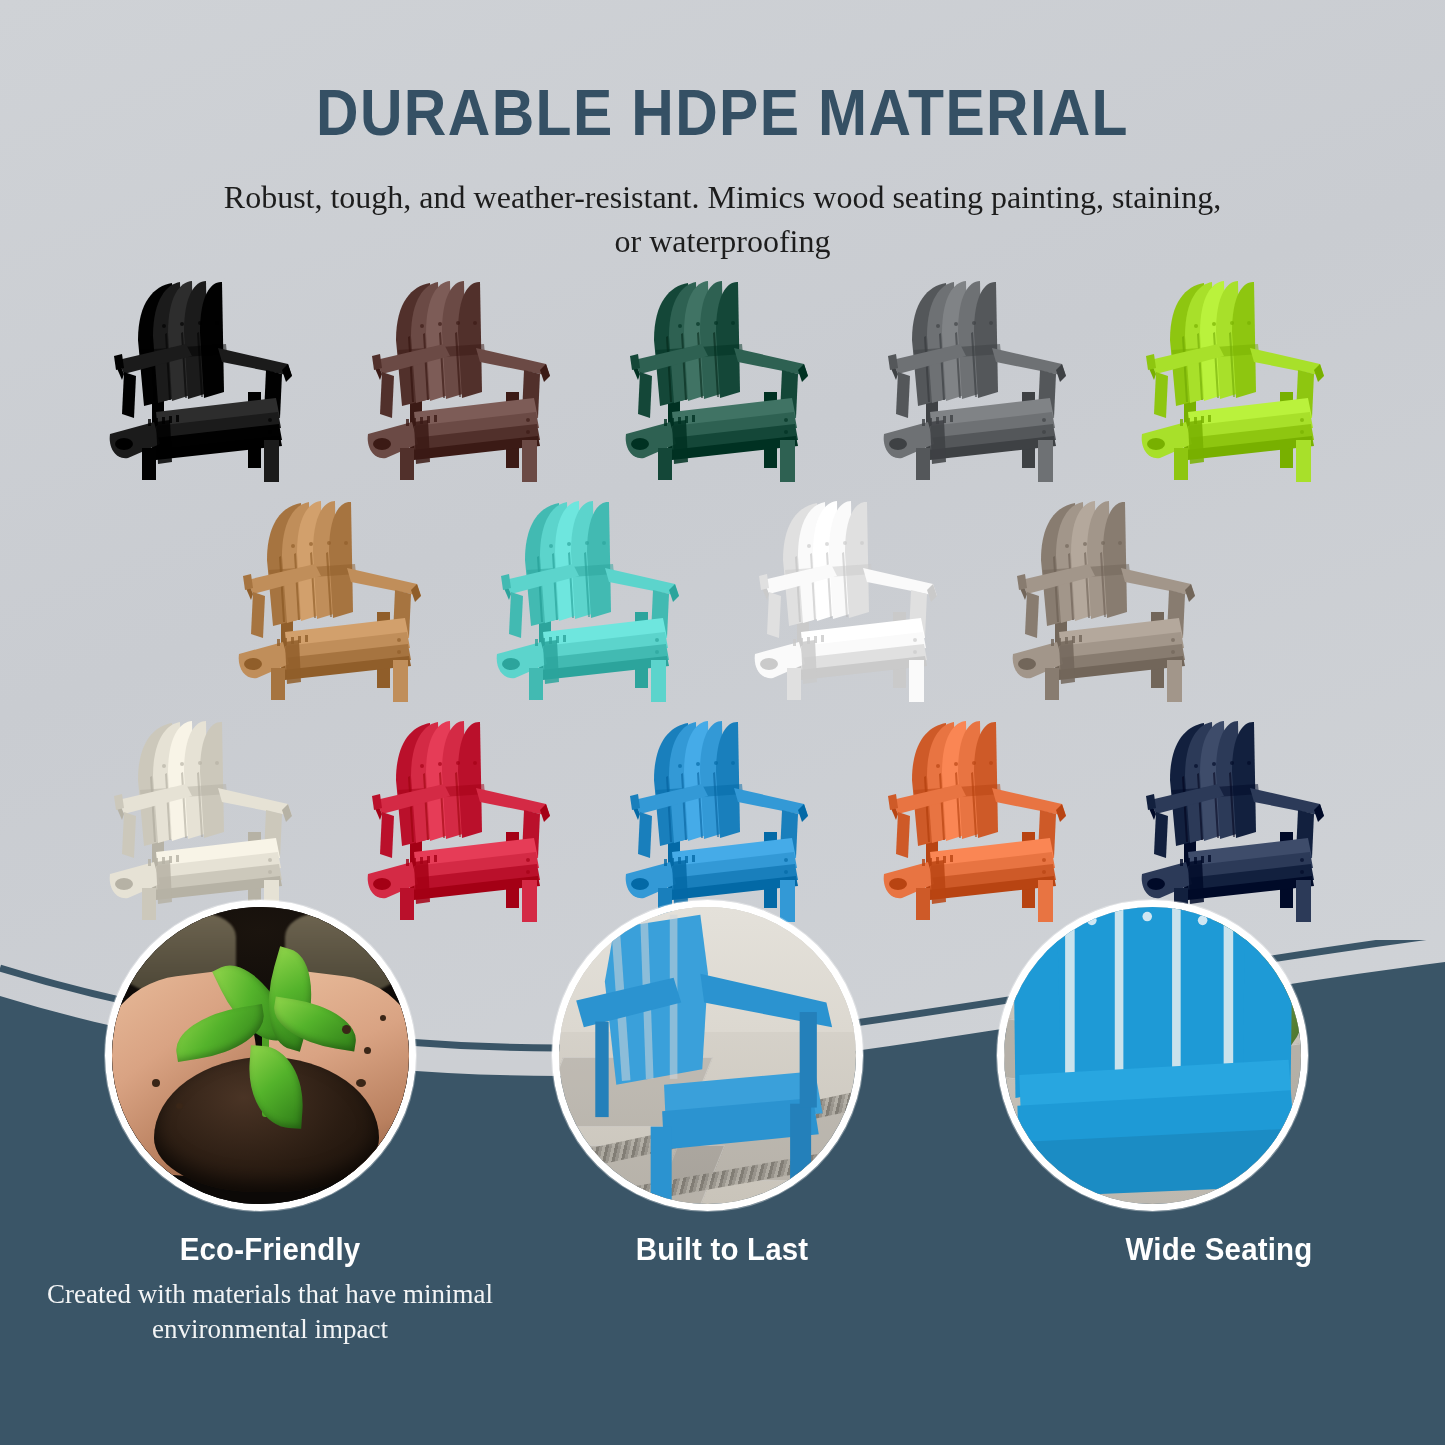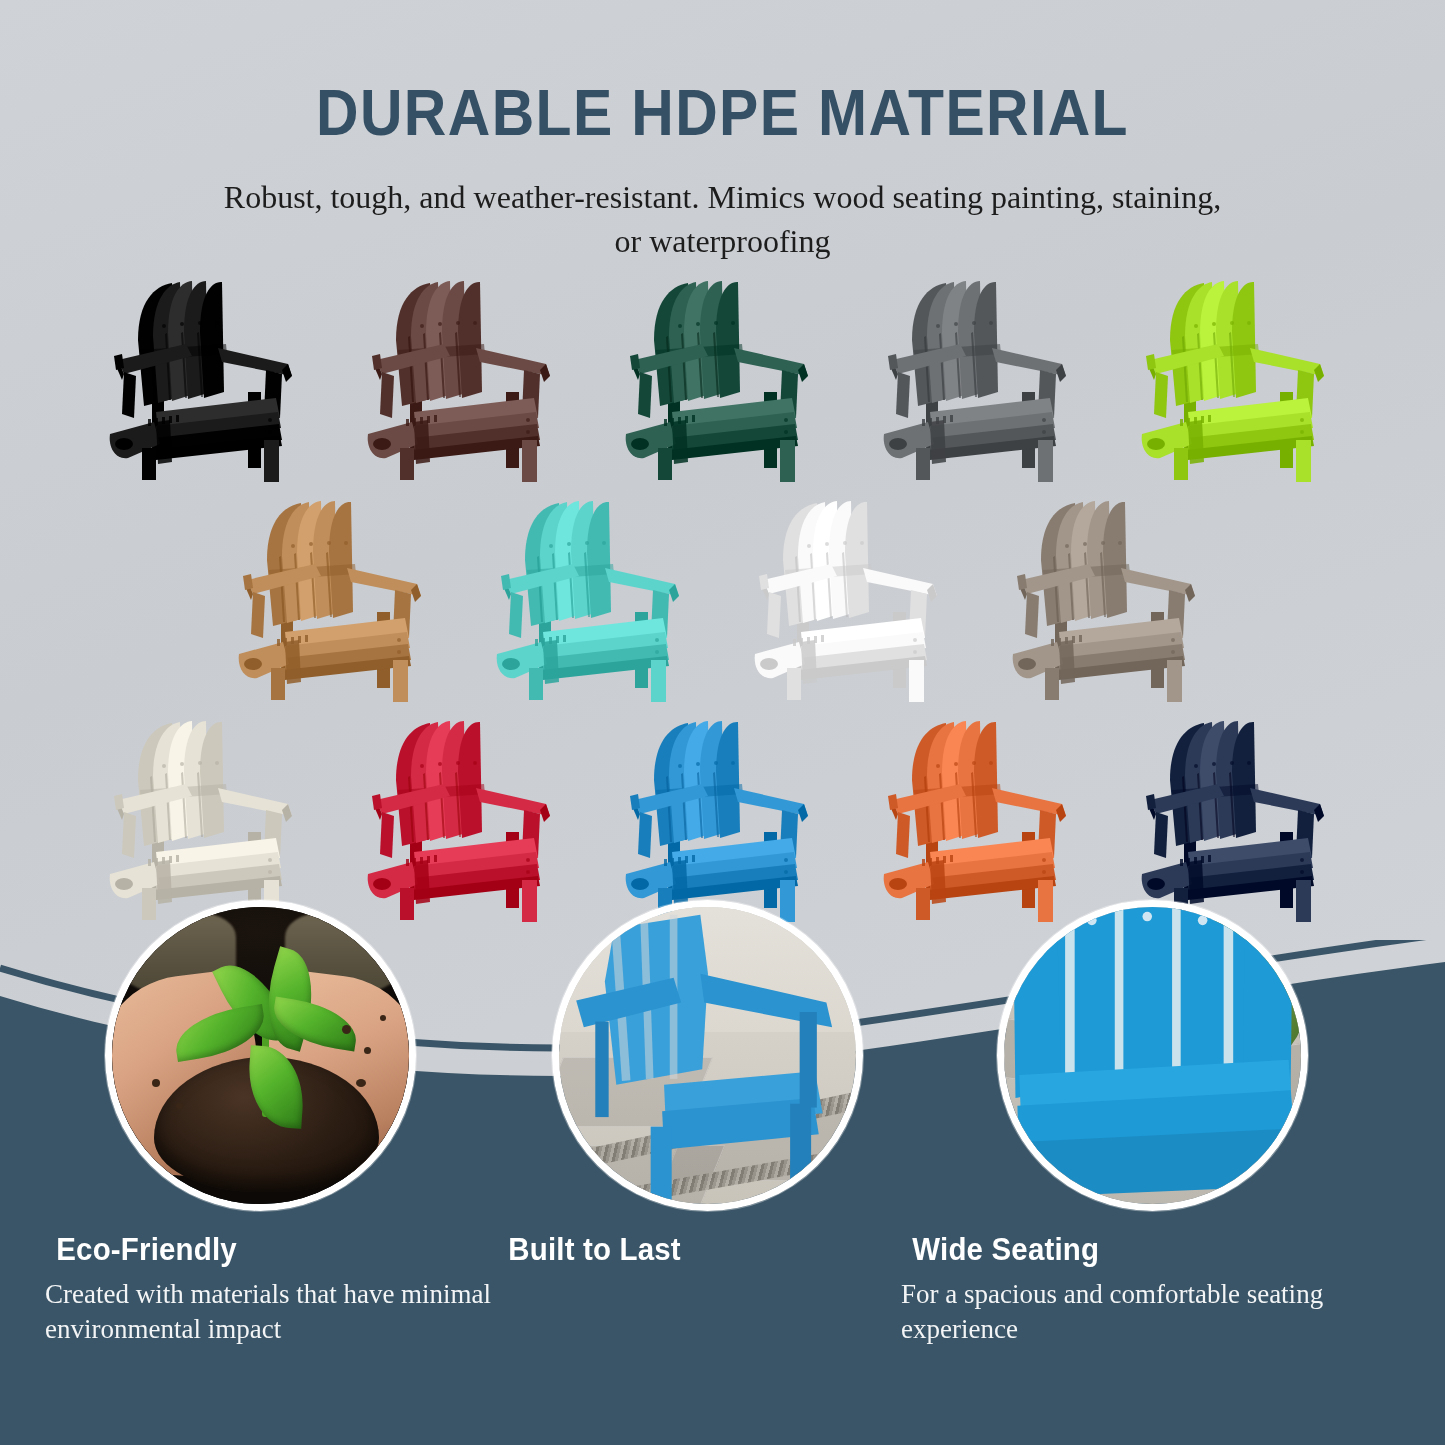--- a/index.html
+++ b/index.html
@@ -126,24 +126,24 @@
     border-radius:40% 30% 45% 35%;
     opacity:.95;
   }
   .c3 .slab {
     position:absolute; background:rgba(150,146,138,.35);
     box-shadow:inset 0 0 0 1px rgba(255,255,255,.3);
   }
 
   
   .features { position:absolute; left:0; top:1232px; width:1445px; }
-  .feat { position:absolute; text-align:left; }
+  .feat { position:absolute; text-align:center; }
   .f1 { left:45px;  width:450px; }
   .f2 { left:497px; width:450px; }
-  .f3 { left:901px; width:452px; }
+  .f3 { left:993px; width:452px; }
   .feat h3 {
     font-family:"Liberation Sans", sans-serif;
     font-weight:700; font-size:31px; color:#ffffff;
     letter-spacing:.2px; transform:scaleX(.95); transform-origin:center;
     margin-bottom:9px;
   }
   .feat p {
     font-family:"Liberation Serif", serif;
     font-size:27px; line-height:1.3; color:#f2f4f5;
   }
@@ -1207,17 +1207,16 @@
   <div class="features">
     <div class="feat f1">
       <h3>Eco-Friendly</h3>
       <p>Created with materials that have minimal environmental impact</p>
     </div>
     <div class="feat f2">
       <h3>Built to Last</h3>
     </div>
     <div class="feat f3">
       <h3>Wide Seating</h3>
-      <p>For a spacious and comfortable seating experience</p>
     </div>
   </div>
 
 </div>
 
 </body></html>

